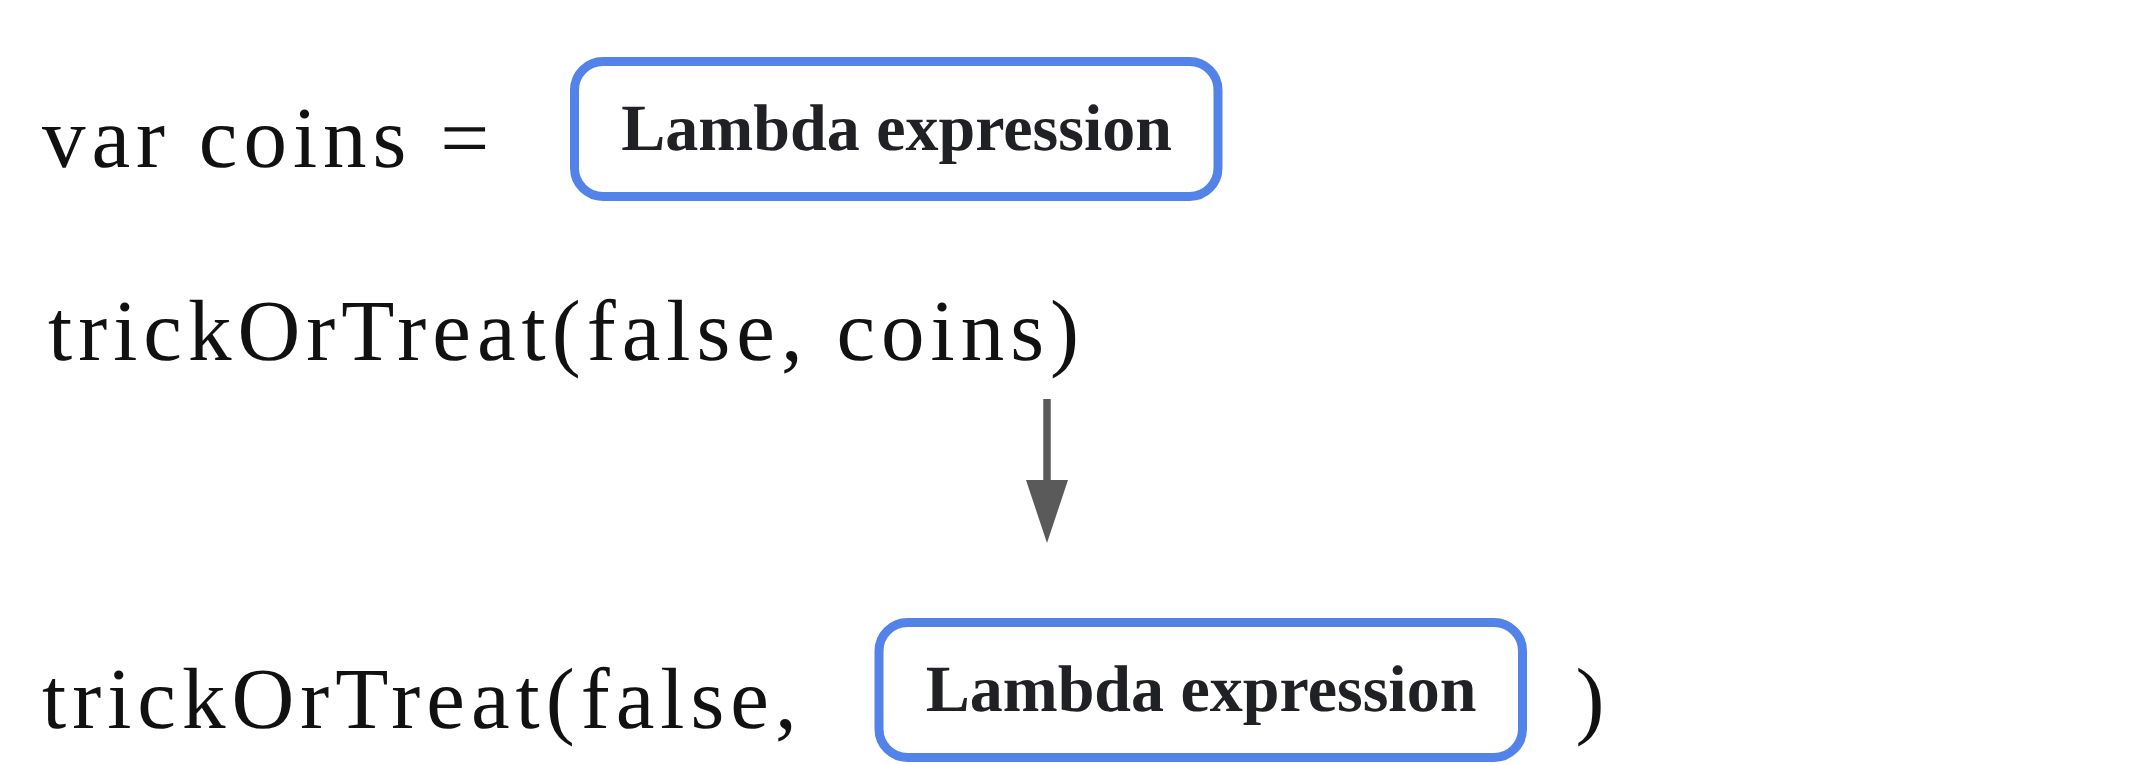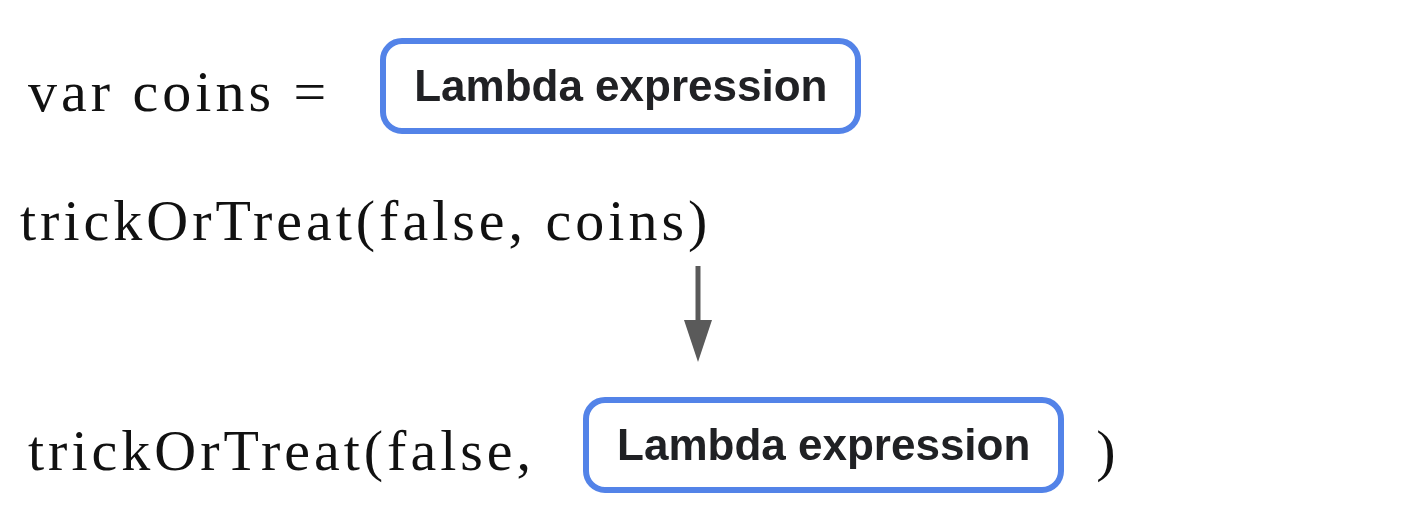--- a/index.html
+++ b/index.html
@@ -29,35 +29,35 @@
   .code {
     font-family: Liberation Serif, serif;
     font-size: 58px;
     line-height: 1;
     letter-spacing: 4px;
     color: var(--code-text);
     white-space: pre;
     transform: translateY(6px);
   }
   .row1 { left: 28px; top: 38px;  height: 96px; }
-  .row2 { left: 20px; top: 186px; }
-  .row3 { left: 28px; top: 397px; height: 96px; }
+  .row2 { left: 32px; top: 186px; }
+  .row3 { left: 28px; top: 412px; height: 96px; }
   .chip {
     display: flex;
     align-items: center;
     justify-content: center;
     height: 96px;
     padding: 0 28px;
     background: var(--background);
     border: 6px solid var(--box-border);
     border-radius: 22px;
     flex: 0 0 auto;
   }
   .chip-label {
-    font-family: Liberation Sans, sans-serif;
+    font-family: Liberation Serif, serif;
     font-weight: 700;
     font-size: 44px;
     line-height: 1;
     color: var(--label-text);
     white-space: pre;
   }
   .row1 .chip { margin-left: 50px; }
   .row3 .chip { margin-left: 48px; }
   .close-paren { margin-left: 32px; }
   .arrow-svg {

